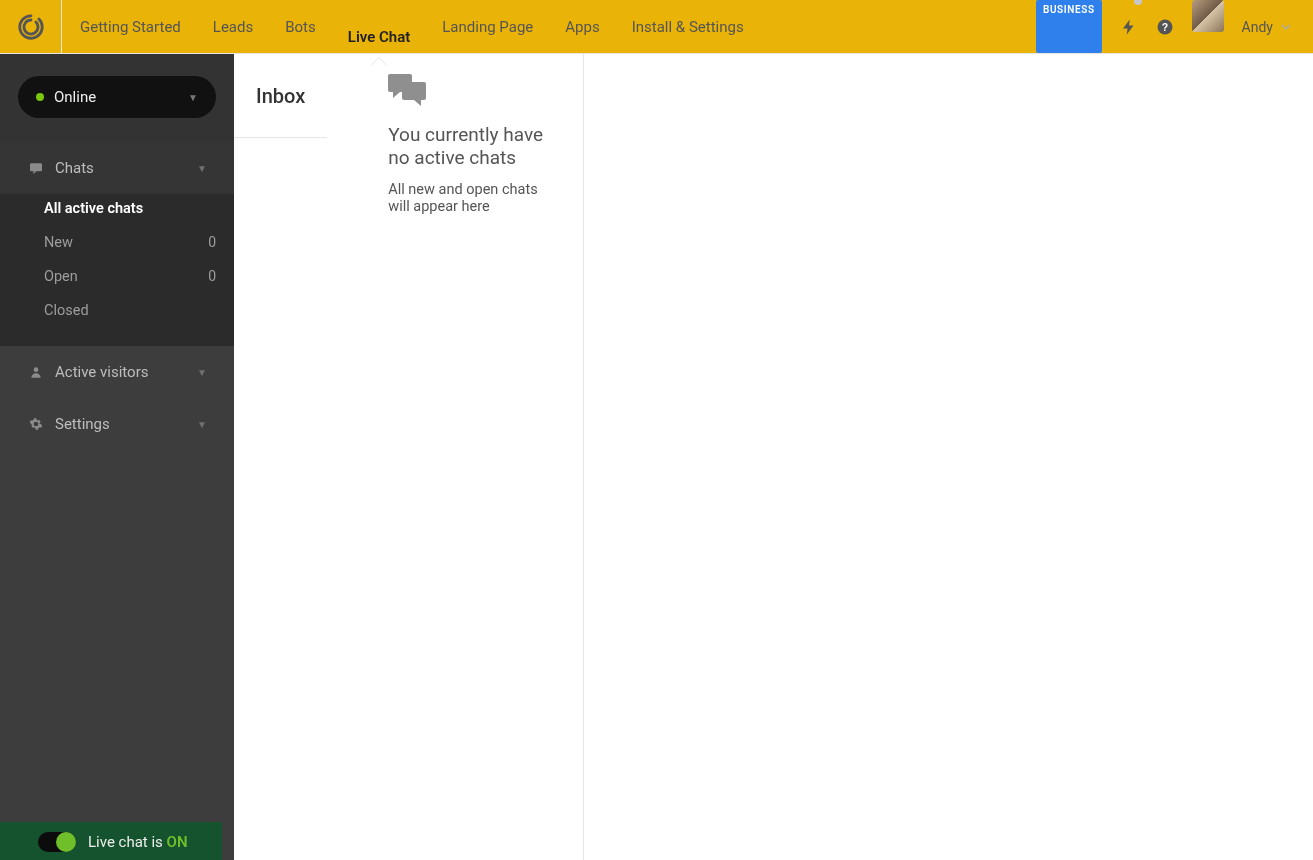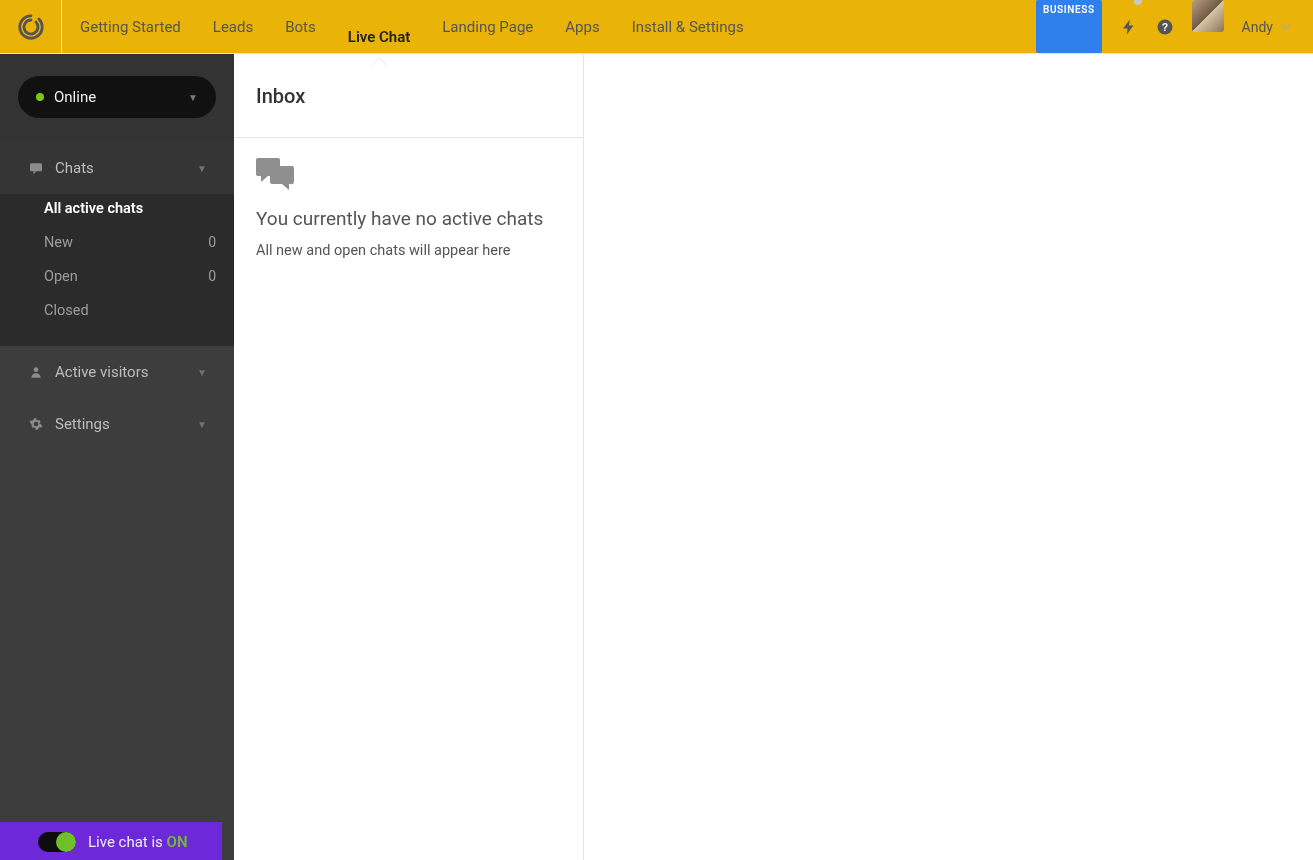--- a/index.html
+++ b/index.html
@@ -160,21 +160,21 @@
 
   .sidebar-bottom {
     position:absolute;
     left:0; right:12px; bottom:0;
     padding: 10px 14px 8px 38px;
     display:flex;
     align-items:center;
     gap:12px;
     color:#eee;
     font-size:15px;
-    background:#6d28d9;
+    background:#14532d;
   }
   .toggle {
     width:38px; height:20px;
     background:#0c0c0c;
     border-radius:999px;
     position:relative;
     cursor:pointer;
   }
   .toggle .knob {
     position:absolute; top:0; right:0;
@@ -182,21 +182,21 @@
     border-radius:50%;
     background:#6fbf2b;
   }
   .on-text { color:#6fbf2b; font-weight:600;}
 
   
   .inbox-panel {
     width: 350px;
     border-right:1px solid #e5e5e5;
     background:#fff;
-    display:flex; flex-direction:column;
+    display:flex; flex-direction:row;gap:39px;
   }
   .inbox-head {
     height:84px;
     border-bottom:1px solid #e5e5e5;
     display:flex; align-items:center;
     padding: 0 22px;
     font-size:20px;
     color:#333;
     font-weight:500;
   }

